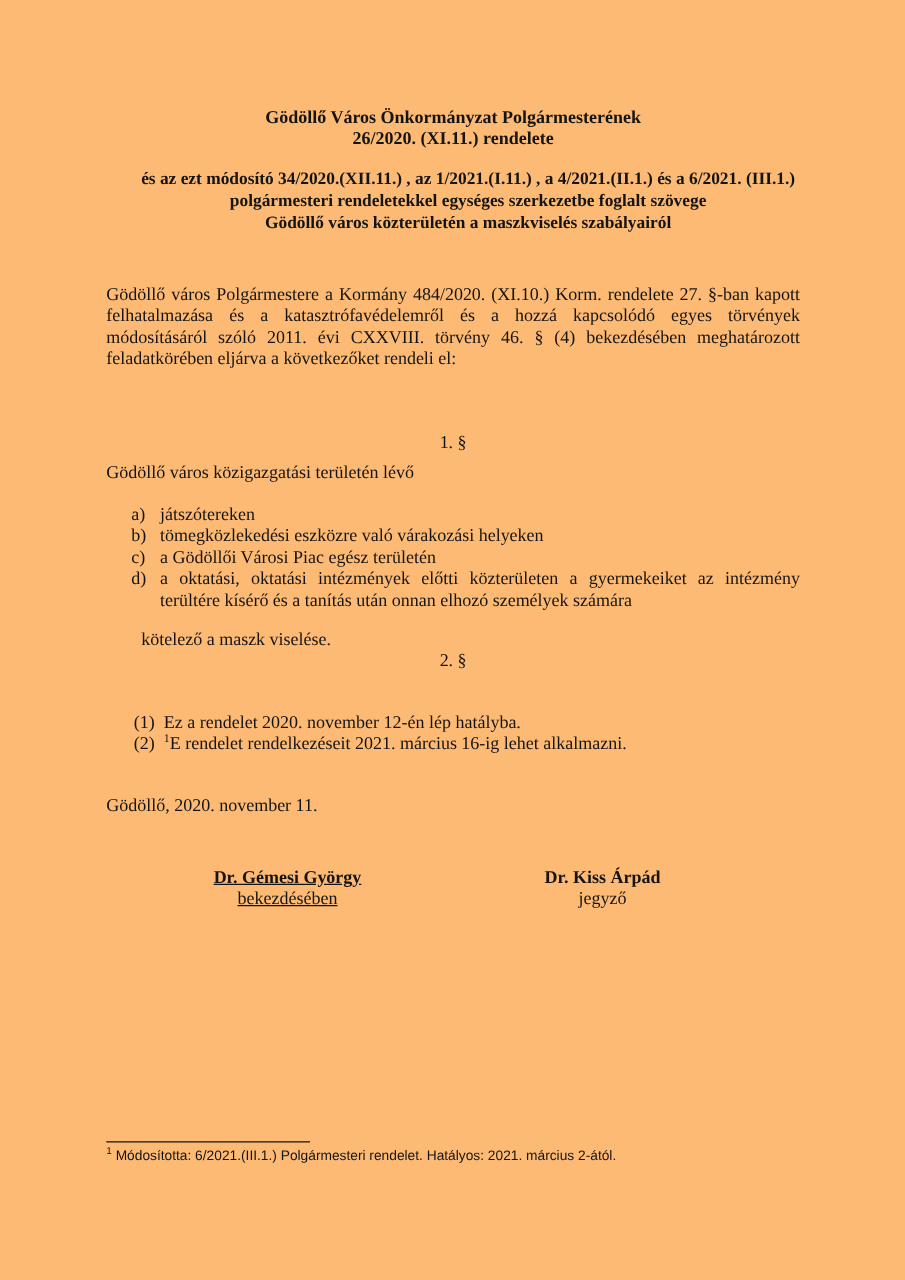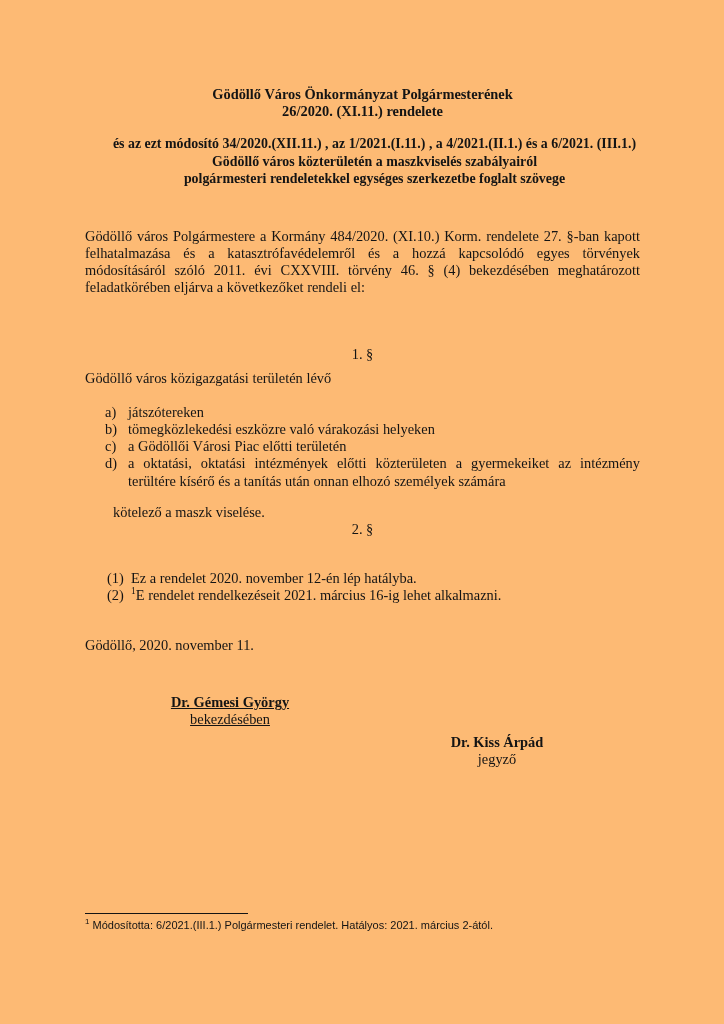--- a/index.html
+++ b/index.html
@@ -84,21 +84,21 @@
     margin-top: 40px;
     height: 40px;
   }
   .sig-block {
     position: absolute;
     top: 0;
     width: 250px;
     text-align: center;
   }
   .sig-block.left { left: 20px; text-decoration: underline; }
-  .sig-block.right { left: 287px; margin-top: 40px; }
+  .sig-block.right { left: 272px; }
   .sig-name { font-weight: bold; }
   .sig-role { font-weight: normal; }
   .footnote-area {
     position: absolute;
     left: 85px;
     top: 913px;
     width: 555px;
   }
   .footnote-rule {
     width: 163px;
@@ -123,42 +123,42 @@
 <div class="page">
   <div class="content">
 
     <div class="title-block">
       <div class="line">Gödöllő Város Önkormányzat Polgármesterének</div>
       <div class="line">26/2020. (XI.11.) rendelete</div>
     </div>
 
     <div class="subtitle-block">
       <div class="line">és az ezt módosító 34/2020.(XII.11.) , az 1/2021.(I.11.) , a 4/2021.(II.1.) és a 6/2021. (III.1.)</div>
+      <div class="line">polgármesteri rendeletekkel egységes szerkezetbe foglalt szövege</div>
       <div class="line">Gödöllő város közterületén a maszkviselés szabályairól</div>
-      <div class="line">polgármesteri rendeletekkel egységes szerkezetbe foglalt szövege</div>
     </div>
 
     <div class="preamble">Gödöllő város Polgármestere a Kormány 484/2020. (XI.10.) Korm. rendelete 27. §-ban kapott felhatalmazása és a katasztrófavédelemről és a hozzá kapcsolódó egyes törvények módosításáról szóló 2011. évi CXXVIII. törvény 46. § (4) bekezdésében meghatározott feladatkörében eljárva a következőket rendeli el:</div>
 
     <div class="section-heading">1. §</div>
 
     <div class="lead">Gödöllő város közigazgatási területén lévő</div>
 
     <div class="abc-list">
       <div class="abc-item">
         <span class="marker">a)</span>
         <span class="text">játszótereken</span>
       </div>
       <div class="abc-item">
         <span class="marker">b)</span>
         <span class="text">tömegközlekedési eszközre való várakozási helyeken</span>
       </div>
       <div class="abc-item">
         <span class="marker">c)</span>
-        <span class="text">a Gödöllői Városi Piac előtti területén</span>
+        <span class="text">a Gödöllői Városi Piac egész területén</span>
       </div>
       <div class="abc-item">
         <span class="marker">d)</span>
         <span class="text">a oktatási, oktatási intézmények előtti közterületen a gyermekeiket az intézmény terültére kísérő és a tanítás után onnan elhozó személyek számára</span>
       </div>
     </div>
 
     <div class="closing">kötelező a maszk viselése.</div>
 
     <div class="section-heading sec2-heading">2. §</div>

